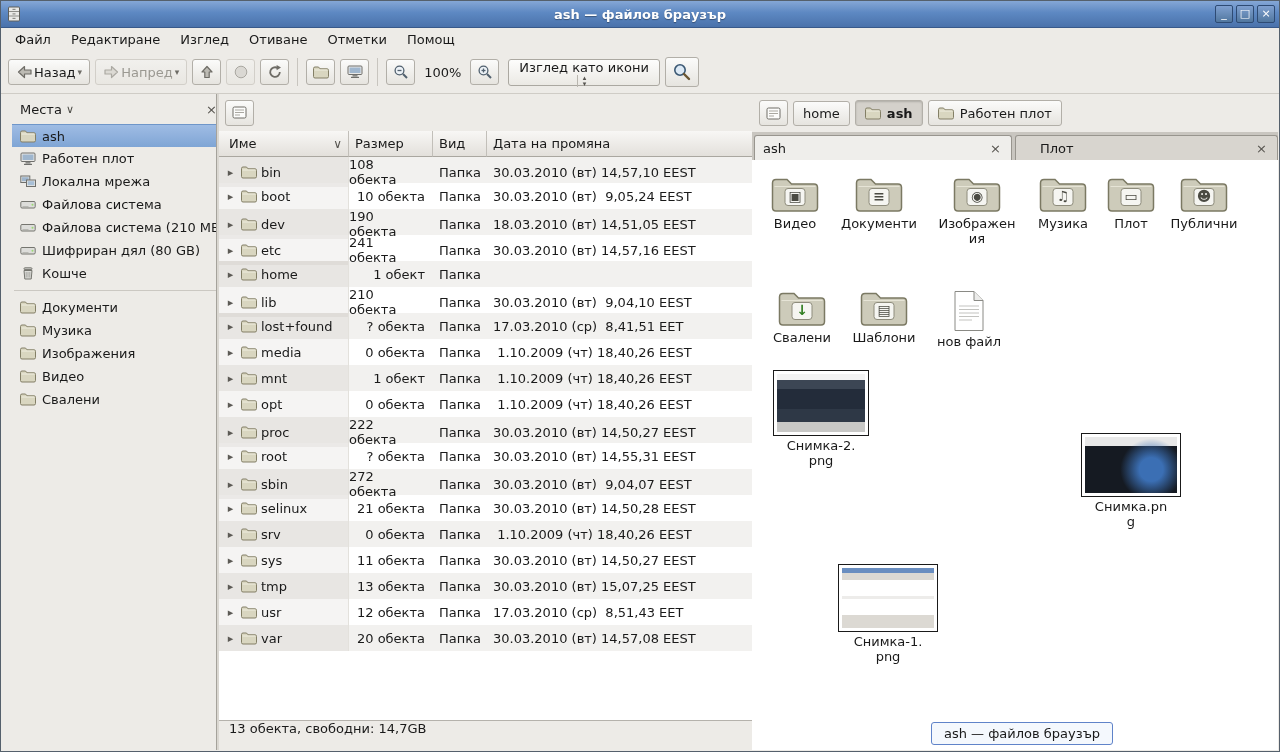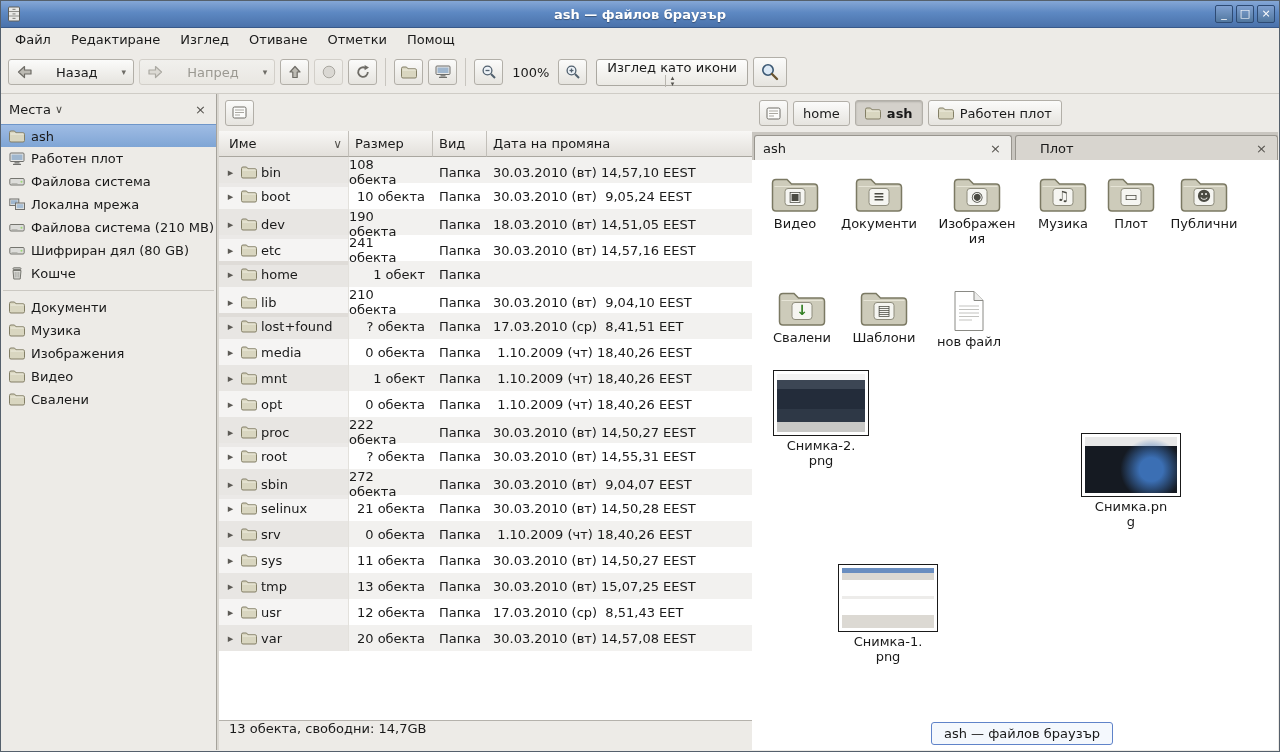--- a/index.html
+++ b/index.html
@@ -19,36 +19,36 @@
     background:linear-gradient(#7FA0D0,#51779F);color:#fff;font-size:11px;line-height:16px;
     text-align:center;box-sizing:border-box;}
 
   
   .menubar{position:absolute;left:0;right:0;top:26px;height:24px;display:flex;align-items:center;padding-left:4px;}
   .menu-item{padding:3px 10px;border-radius:2px;}
 
   
   .toolbar{position:absolute;left:0;right:0;top:50px;height:42px;display:flex;align-items:center;
     gap:5px;padding:0 7px;border-bottom:1px solid #CFCCC6;}
-  .tbtn{display:flex;align-items:center;gap:23px;padding:4px 7px;border:1px solid #B2AFA8;border-radius:3px;
+  .tbtn{display:flex;align-items:center;gap:1px;padding:4px 7px;border:1px solid #B2AFA8;border-radius:3px;
     background:linear-gradient(#FBFBFA,#E6E4DF);white-space:nowrap;}
   .tbtn.sq{padding:4px 5px;}
   .tbtn.disabled{color:#9B9992;border-color:#D2CFC9;background:linear-gradient(#F1F0ED,#E9E7E2);}
   .tbtn .dd{font-size:9px;color:#6E6C66;margin-left:1px;}
   .tsep{width:1px;height:28px;background:#C8C5BF;margin:0 3px;}
   .zoom-level{padding:0 4px;}
   .combo{display:flex;align-items:center;border:1px solid #ABA8A1;border-radius:3px;
     background:linear-gradient(#FDFDFC,#EBE9E4);height:27px;box-sizing:border-box;margin-left:4px;flex-direction:column;}
   .combo-label{padding:0 10px;}
   .combo-arrows{display:flex;flex-direction:column;align-items:center;justify-content:center;
     border-left:1px solid #B9B6AF;height:100%;padding:0 5px;font-size:7px;line-height:6px;color:#55534E;}
   .icn16{display:inline-flex;align-items:center;justify-content:center;width:17px;height:16px;}
 
   
-  .places{position:absolute;left:0;top:93px;width:215px;bottom:1px;background:#EDEBE7;}
+  .places{position:absolute;left:11px;top:93px;width:215px;bottom:1px;background:#EDEBE7;}
   .places-header{height:30px;display:flex;align-items:center;padding:0 8px;gap:4px;}
   .places-header .arrow{font-size:11px;color:#4A4944;}
   .flexspace{flex:1;}
   .close-x{color:#55534E;font-size:13px;padding:0 2px;}
   .side-item{height:23px;display:flex;align-items:center;gap:6px;padding-left:7px;}
   .side-item.sel{background:linear-gradient(#9FBCE4,#7FA5D5);border-top:1px solid #6F96C9;box-sizing:border-box;}
   .side-sep{height:1px;background:#CBC8C2;margin:5px 2px;}
   .side-label{white-space:nowrap;}
 
   
@@ -267,37 +267,37 @@
               <rect x="2.5" y="2.5" width="11" height="5.5" fill="#9FB6CE"></rect>
               <rect x="5.5" y="10" width="5" height="1.6" fill="#8B8B88"></rect>
               <rect x="4" y="11.8" width="8" height="1.2" fill="#6F6F6C"></rect>
             </svg>
           </span>
           <span class="side-label">Работен плот</span>
         </div>
         <div class="side-item">
           <span class="icn16">
             <svg width="16" height="13" viewBox="0 0 16 13">
-              <rect x="0.8" y="3.5" width="14.4" height="6.5" rx="1.2" fill="#DDDDDA" stroke="#75756F"></rect>
-              <circle cx="12.5" cy="6.8" r="1" fill="#9ADA74"></circle>
-              <rect x="2.5" y="8" width="6" height="1" fill="#B9B9B4"></rect>
-            </svg>
-          </span>
-          <span class="side-label">Файлова система</span>
-        </div>
-        <div class="side-item">
-          <span class="icn16">
-            <svg width="16" height="13" viewBox="0 0 16 13">
               <rect x="0.8" y="1" width="9" height="6.5" fill="#E6E6E3" stroke="#6F6F6C"></rect>
               <rect x="2" y="2.2" width="6.6" height="4" fill="#9FB6CE"></rect>
               <rect x="6.5" y="5" width="9" height="6.5" fill="#E6E6E3" stroke="#6F6F6C"></rect>
               <rect x="7.7" y="6.2" width="6.6" height="4" fill="#A8BFD6"></rect>
             </svg>
           </span>
           <span class="side-label">Локална мрежа</span>
+        </div>
+        <div class="side-item">
+          <span class="icn16">
+            <svg width="16" height="13" viewBox="0 0 16 13">
+              <rect x="0.8" y="3.5" width="14.4" height="6.5" rx="1.2" fill="#DDDDDA" stroke="#75756F"></rect>
+              <circle cx="12.5" cy="6.8" r="1" fill="#9ADA74"></circle>
+              <rect x="2.5" y="8" width="6" height="1" fill="#B9B9B4"></rect>
+            </svg>
+          </span>
+          <span class="side-label">Файлова система</span>
         </div>
         <div class="side-item">
           <span class="icn16">
             <svg width="16" height="13" viewBox="0 0 16 13">
               <rect x="0.8" y="3.5" width="14.4" height="6.5" rx="1.2" fill="#DDDDDA" stroke="#75756F"></rect>
               <circle cx="12.5" cy="6.8" r="1" fill="#9ADA74"></circle>
               <rect x="2.5" y="8" width="6" height="1" fill="#B9B9B4"></rect>
             </svg>
           </span>
           <span class="side-label">Файлова система (210 MB)</span>

